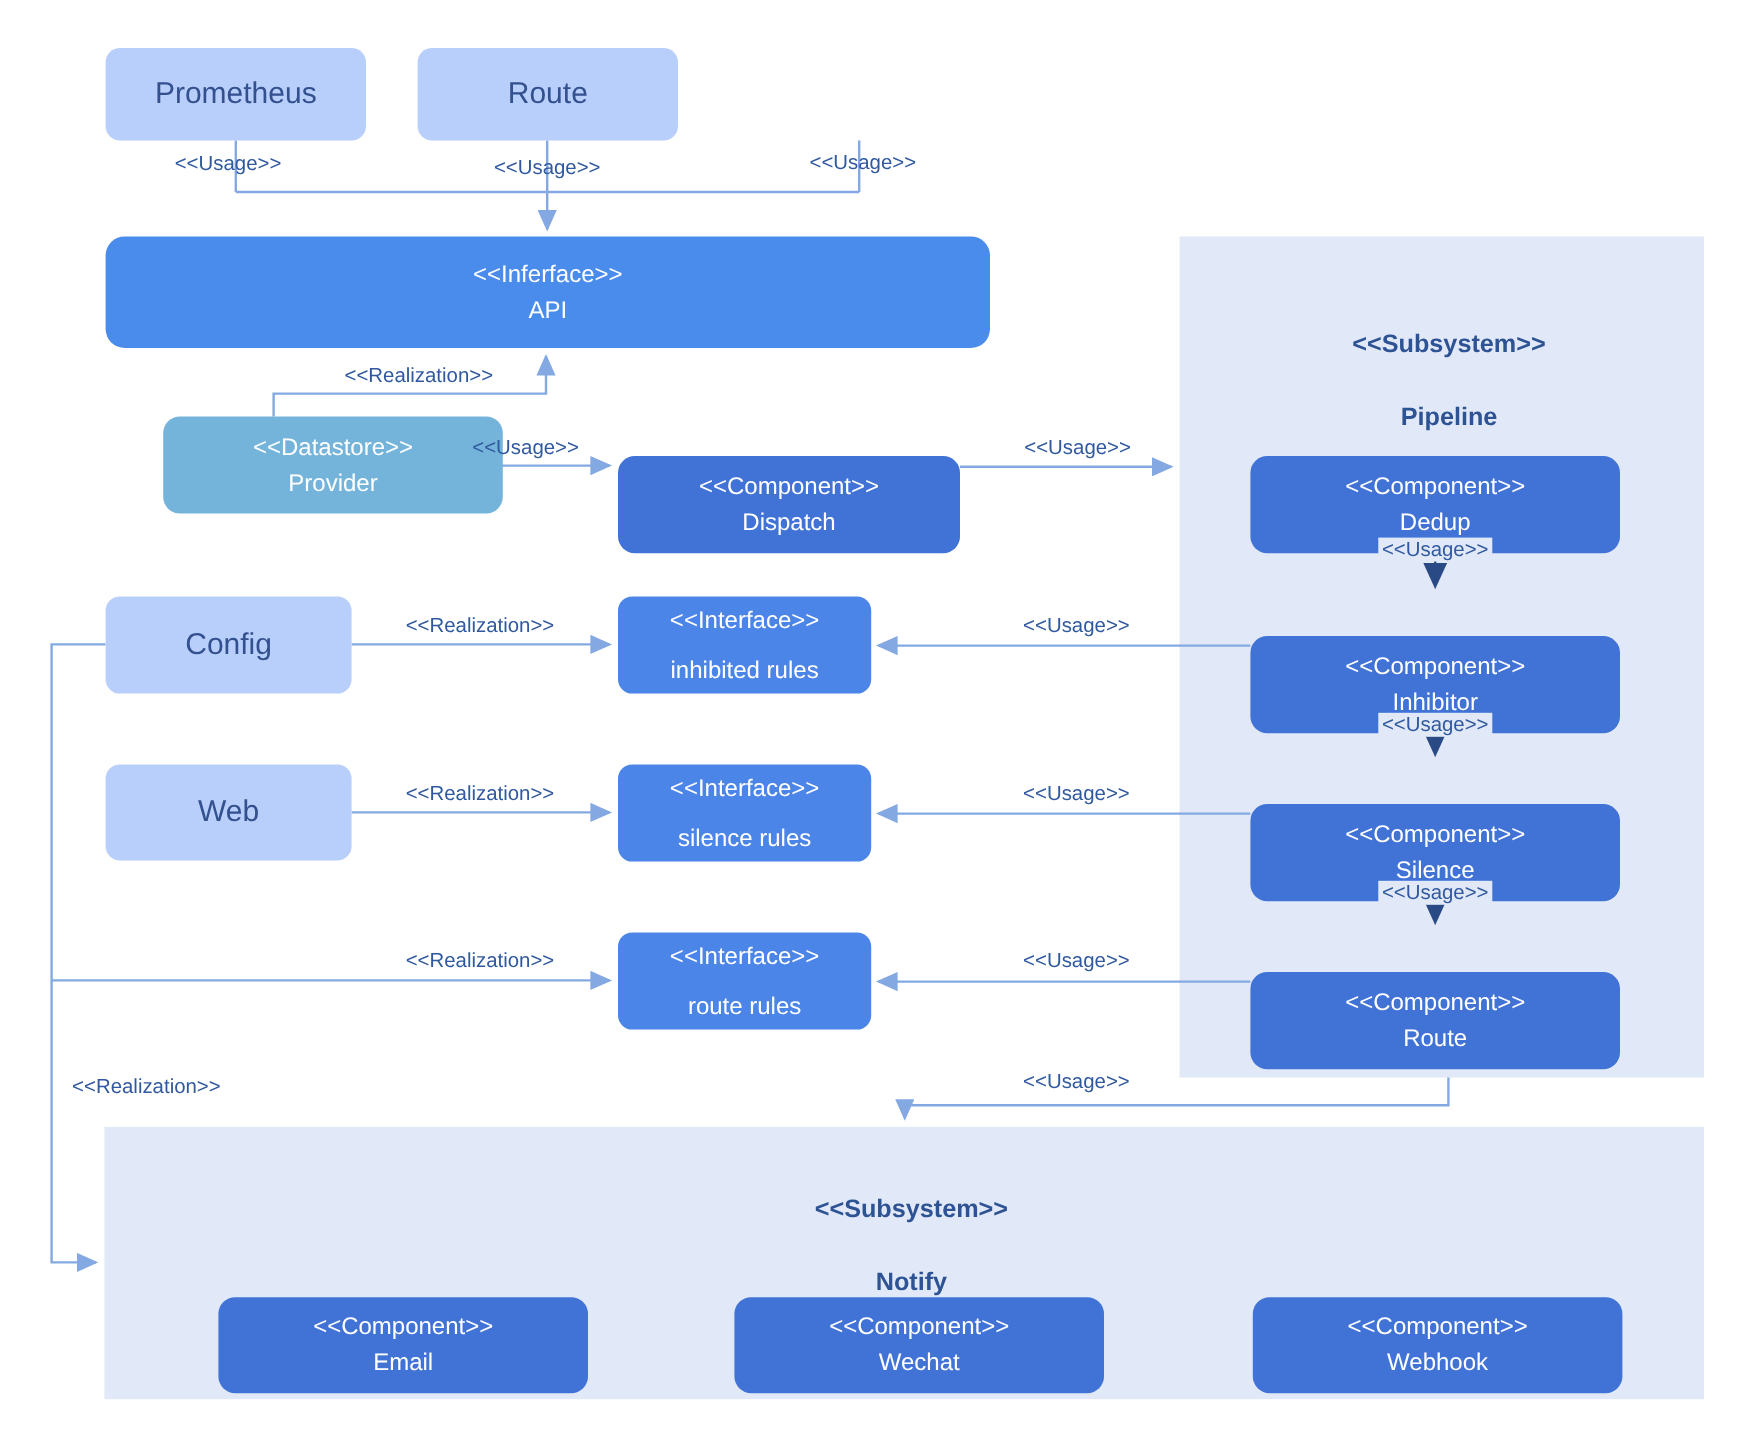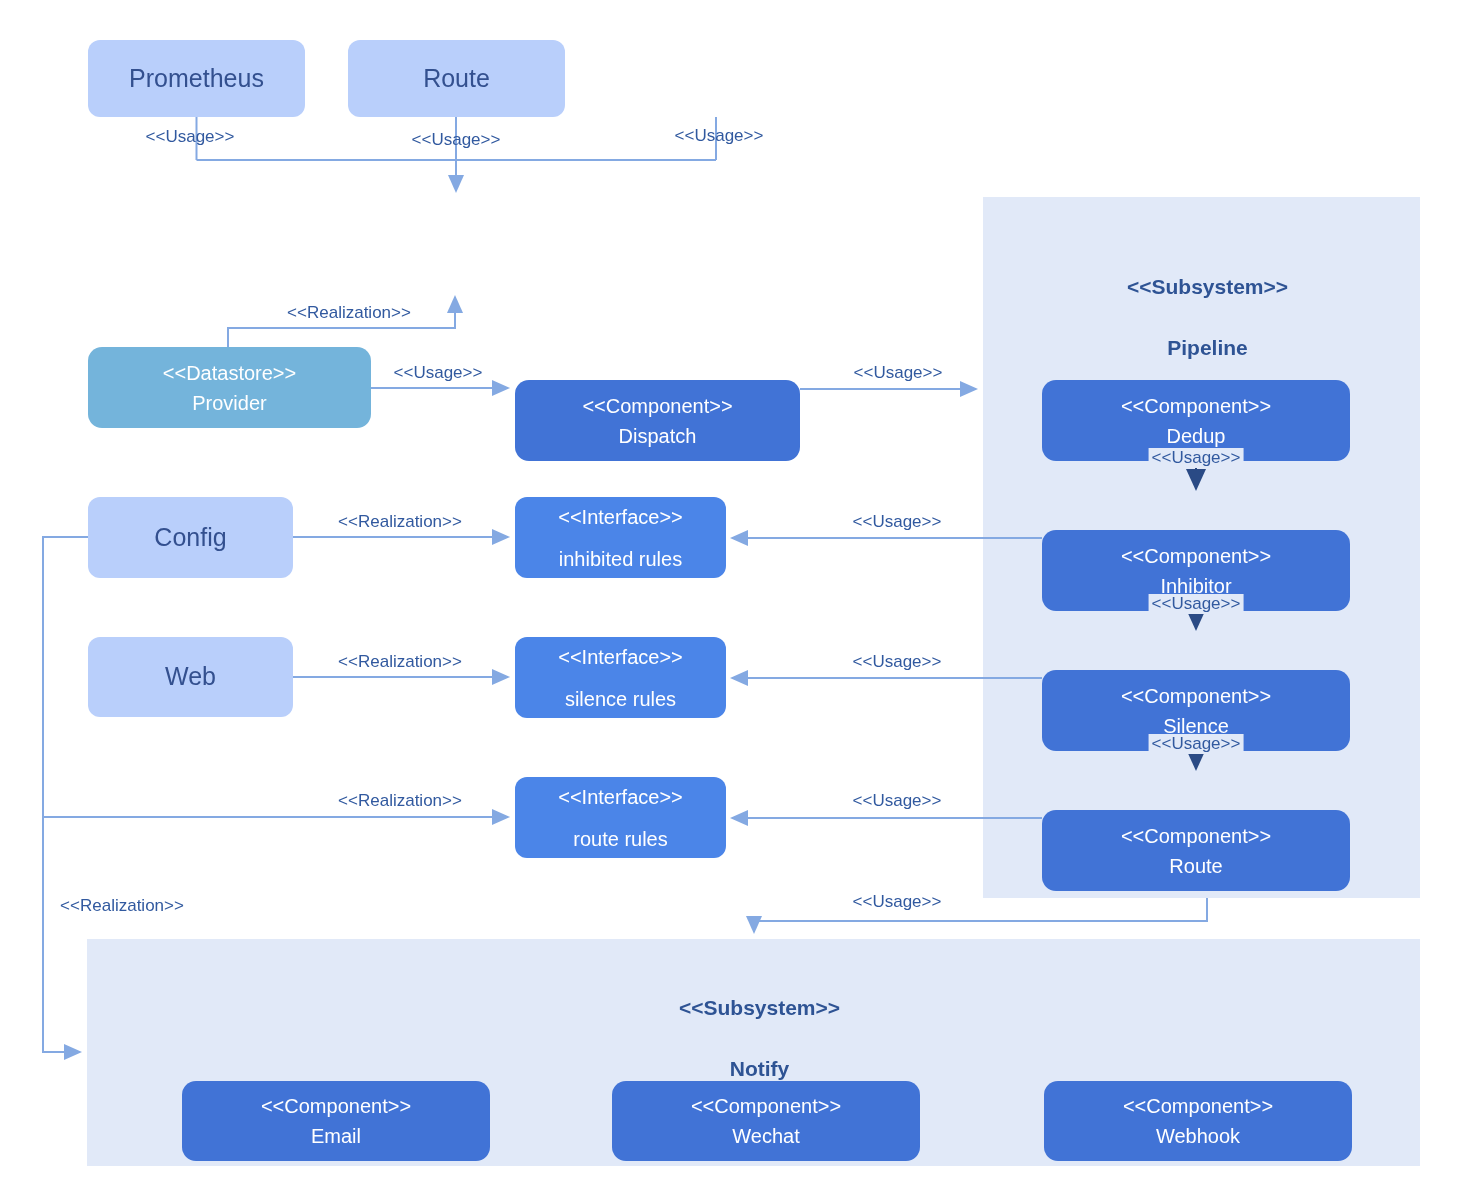--- a/index.html
+++ b/index.html
@@ -16,21 +16,21 @@
   svg.connectors{position:absolute;left:0;top:0;z-index:2;}
   .box{
     position:absolute;z-index:3;display:flex;flex-direction:column;
     align-items:center;justify-content:center;text-align:center;
     border-radius:14px;color:#ffffff;font-size:20px;line-height:1.5;
   }
   .box.light{background:#b9cffb;color:#33508f;border-radius:12px;font-size:25px;}
   .box.azure{background:#4a8ceb;border-radius:16px;}
   .box.iface{background:#4b85e8;border-radius:12px;gap:12px;}
   .box.royal{background:#4173d6;margin-top:33px;}
-  .box.sky{background:#74b4db;}
+  .box.sky{background:#74b4db;margin-left:48px;}
   .conn-label{
     position:absolute;z-index:4;transform:translate(-50%,-50%);
     color:#31599f;font-size:17px;white-space:nowrap;
   }
   .conn-label.on-panel{background:#e1e9f8;padding:0 3px;}
 </style>
 </head>
 <body>
 
 <div id="canvas">
@@ -99,20 +99,24 @@
   <div class="conn-label" style="left:897px;top:902px;">&lt;&lt;Usage&gt;&gt;</div>
   <div class="conn-label" style="left:122px;top:906px;">&lt;&lt;Realization&gt;&gt;</div>
 
   <div class="box light" style="left:88px;top:40px;width:217px;height:77px;">
     <span>Prometheus</span>
   </div>
   <div class="box light" style="left:348px;top:40px;width:217px;height:77px;">
     <span>Route</span>
   </div>
 
+  <div class="box azure" style="left:88px;top:197px;width:737px;height:93px;">
+    <span>&lt;&lt;Inferface&gt;&gt;</span>
+    <span>API</span>
+  </div>
 
   <div class="box sky" style="left:88px;top:347px;width:283px;height:81px;">
     <span>&lt;&lt;Datastore&gt;&gt;</span>
     <span>Provider</span>
   </div>
   <div class="box royal" style="left:515px;top:347px;width:285px;height:81px;">
     <span>&lt;&lt;Component&gt;&gt;</span>
     <span>Dispatch</span>
   </div>
 

